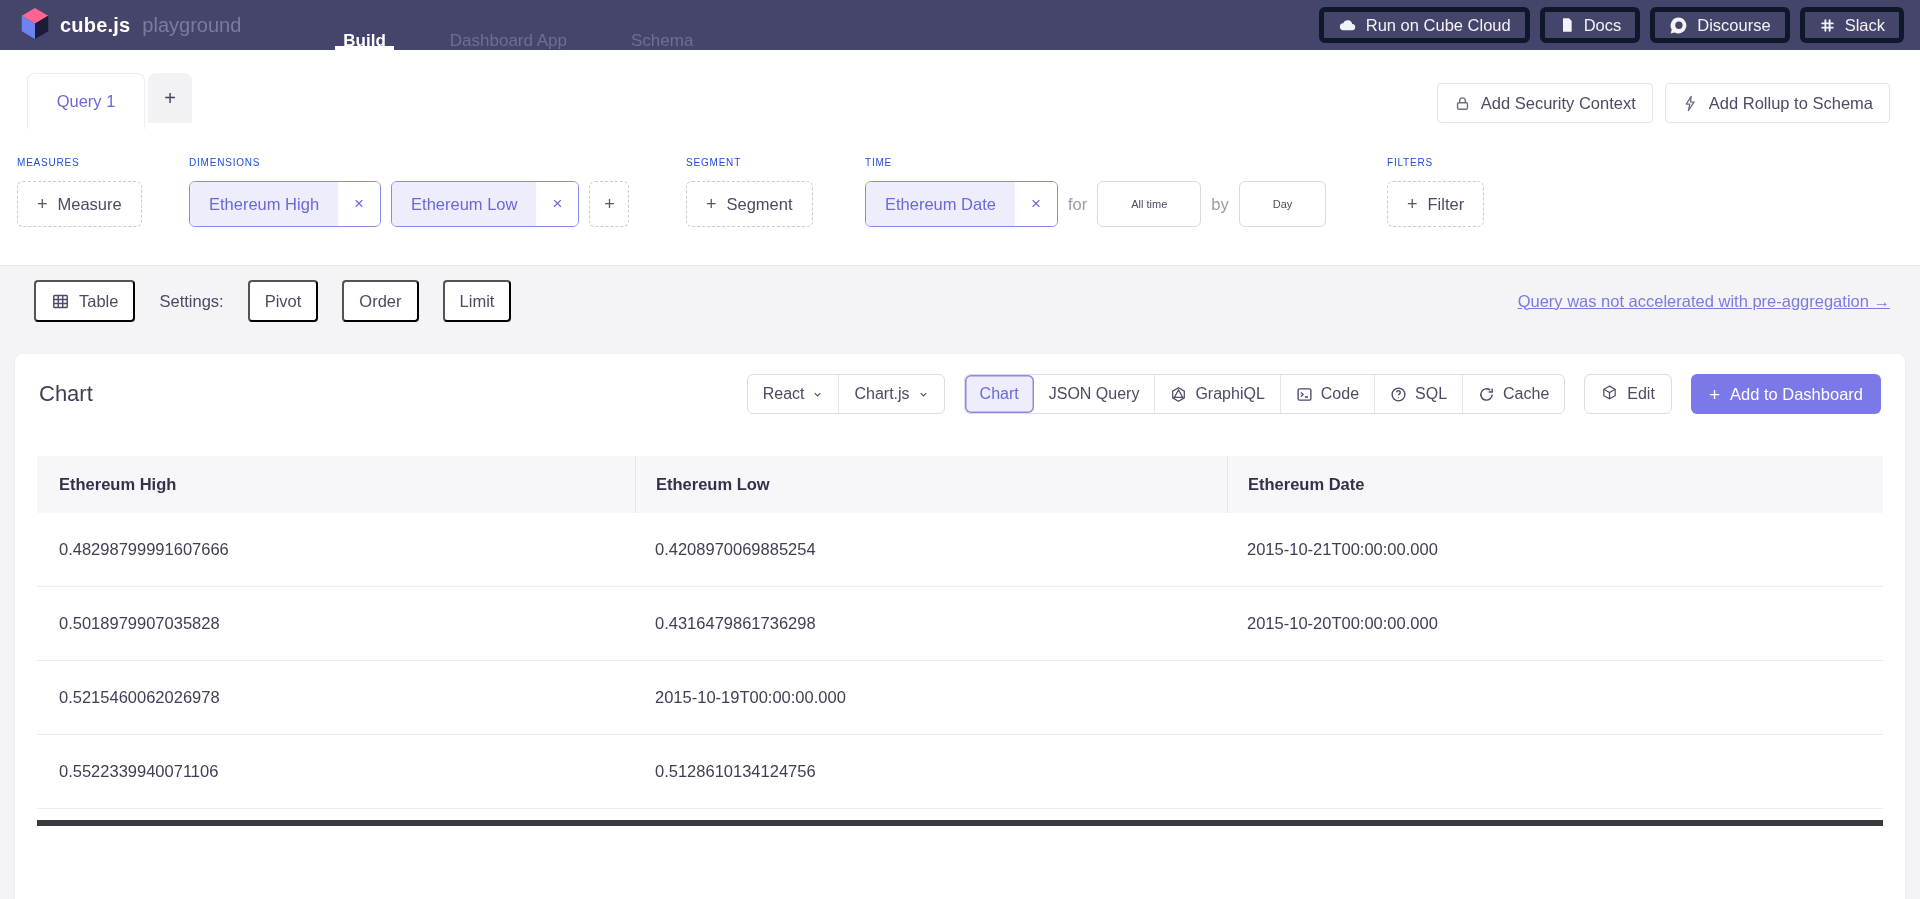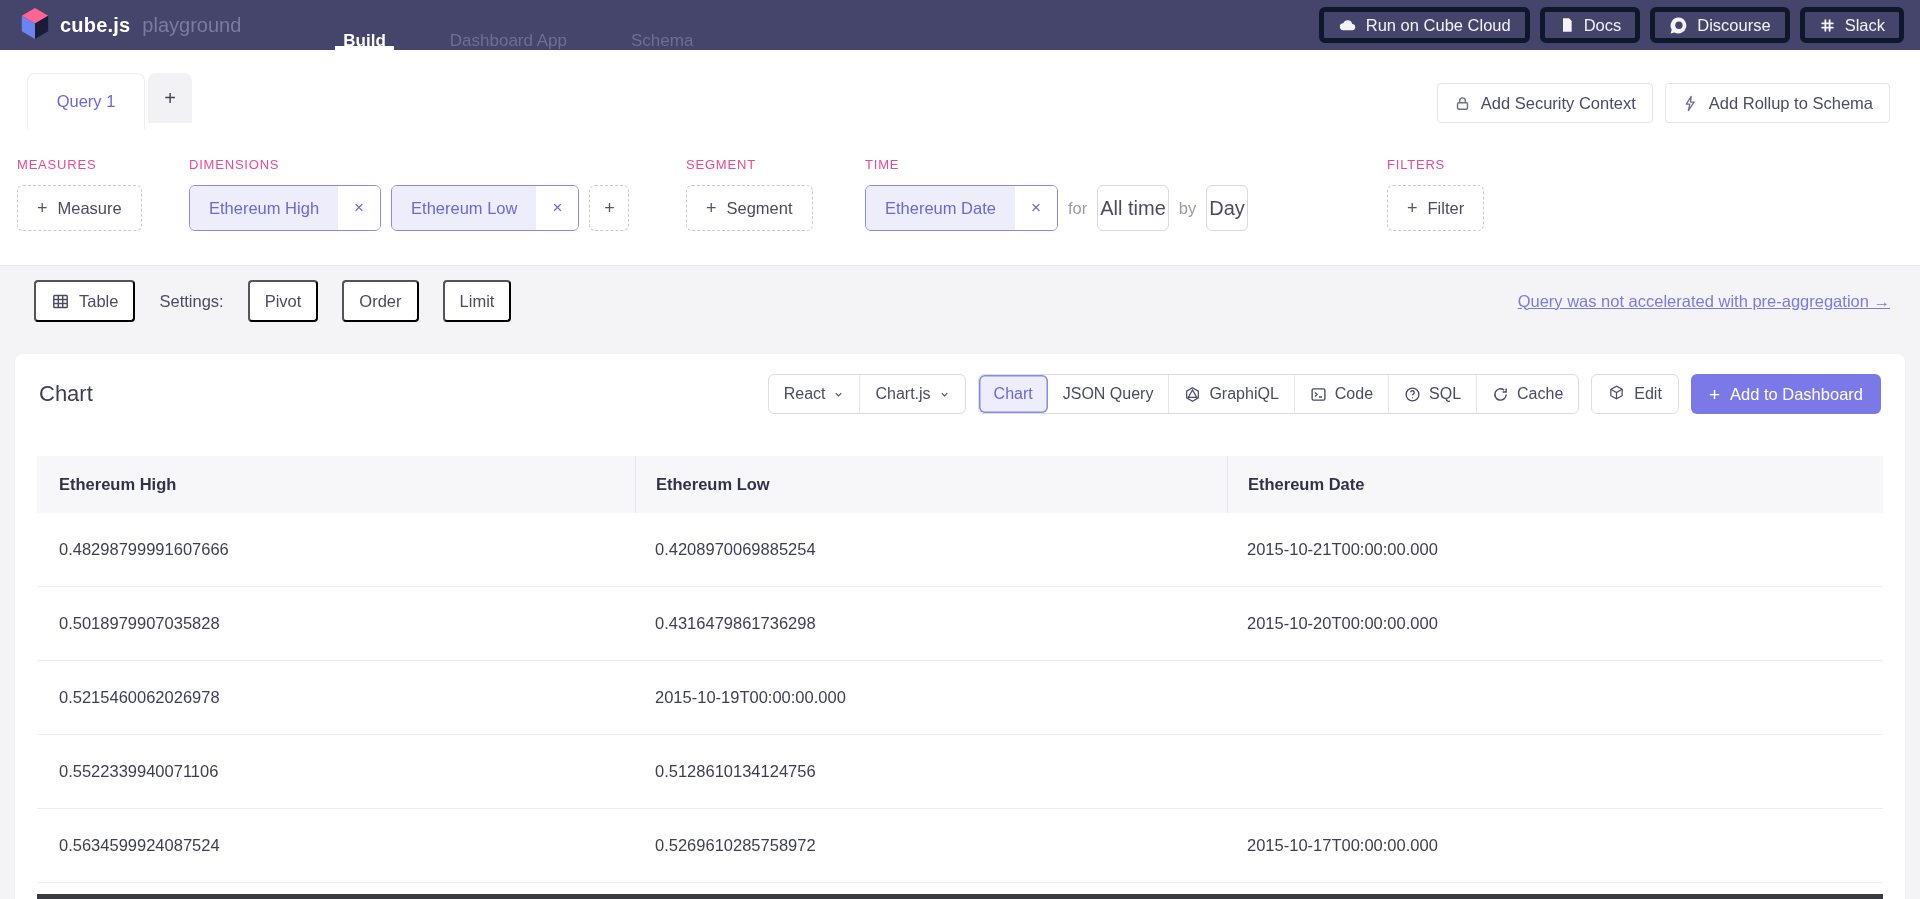--- a/index.html
+++ b/index.html
@@ -34,54 +34,54 @@
     background:#F2F2F5; border-radius:8px 8px 0 0; margin-left:3px; font-size:20px; color:#43435C;
     cursor:pointer; }
   .header-actions { display:flex; gap:12px; margin-bottom:6px; }
   .hdr-btn { display:flex; align-items:center; gap:10px; height:40px; padding:16px 16px; background:#fff;
     border:1px solid #E3E3E9; border-radius:4px; font-size:16.5px; color:#4B4B63; cursor:pointer; }
   .hdr-btn svg { color:#6E6E84; display:block; }
 
   
   .qb { position:relative; height:136px; background:#fff; }
   .qb-group { position:absolute; top:28px; }
-  .qb-label { font-size:13px; letter-spacing:.8px; color:#ec4899; margin-bottom:13px; }
+  .qb-label { font-size:10px; letter-spacing:.8px; color:#1d4ed8; margin-bottom:13px; }
   .qb-controls { display:flex; align-items:center; gap:10px; }
   .dashed-btn { display:flex; align-items:center; gap:10px; height:46px; padding:0 19px;
     border:1px dashed #C9C9D4; border-radius:6px; background:#fff; font-size:16.5px; color:#4B4B63;
     cursor:pointer; }
   .dashed-btn.square { width:40px; padding:0; justify-content:center; }
   .plus { font-size:18px; color:#55556B; line-height:1; }
   .pill { display:flex; align-items:stretch; height:46px; border:1px solid #8B89E6; border-radius:6px;
     overflow:hidden; cursor:pointer; background:#fff; }
   .pill-label { display:flex; align-items:center; padding:0 19px; background:#EDEDFC; color:#6B68DC;
     font-size:16.5px; }
   .pill-close { display:flex; align-items:center; justify-content:center; width:42px; color:#6B68DC;
     font-size:17px; background:#fff; cursor:pointer; }
   .conj { font-size:16.5px; color:#9B9BA8; }
-  .solid-btn { display:flex; align-items:center; height:46px; padding:0 2px; border:1px solid #D9D9E0;
-    border-radius:6px; background:#fff; font-size:20px; color:#4B4B63; cursor:pointer; }
+  .solid-btn { display:flex; align-items:center; height:46px; padding:0 33px; border:1px solid #D9D9E0;
+    border-radius:6px; background:#fff; font-size:11px; color:#4B4B63; cursor:pointer; }
 
   
   .lower { height:634px; background:#F4F4F7; border-top:1px solid #E8E8EC; padding-top:14px; }
   .toolbar { height:42px; margin:0 30px 0 34px; display:flex; align-items:center; justify-content:space-between; }
   .toolbar-left { display:flex; align-items:center; gap:24px; }
   .tool-btn { display:flex; align-items:center; gap:9px; height:42px; padding:0 15px; background:#fff;
     border-radius:4px; font-size:16.5px; color:#4B4B63; cursor:pointer; }
   .tool-btn svg { color:#4B4B63; display:block; }
   .settings-label { font-size:16.5px; color:#4B4B63; }
   .preagg-link { font-size:16.5px; color:#7C7AE4; text-decoration:underline; cursor:pointer; }
 
   
   .card { margin:32px 15px 0; background:#fff; border-radius:8px 8px 0 0; height:546px;
     box-shadow:0 1px 3px rgba(40,40,70,.05); }
   .card-header { height:102px; padding:20px 24px 0; display:flex; justify-content:space-between;
     align-items:flex-start; }
   .card-title { font-size:22px; font-weight:500; color:#3D3D56; line-height:40px; }
-  .chart-controls { display:flex; gap:12px;border-radius:12px; }
+  .chart-controls { display:flex; gap:19px;border-radius:12px; }
   .seg-group { display:flex; align-items:stretch; height:40px; border:1px solid #DCDCE4;
     border-radius:6px; background:#fff; }
   .seg { display:flex; align-items:center; gap:8px; padding:0 15px; font-size:16px; color:#4B4B63;
     cursor:pointer; }
   .seg + .seg { border-left:1px solid #E4E4EA; }
   .seg.active { border-left:none; border-radius:6px; background:#EDEDFC; color:#6B68DC;
     box-shadow:inset 0 0 0 1.5px #8B89E6; }
   .seg.active + .seg { border-left:none; }
   .seg svg { color:#4B4B63; display:block; }
   .chev { color:#8B8B9C; display:block; }
@@ -379,21 +379,16 @@
         <div class="cell">2015-10-20T00:00:00.000</div>
       </div>
       <div class="trow tbody-row">
         <div class="cell">0.5215460062026978</div>
         <div class="cell">2015-10-19T00:00:00.000</div>
       </div>
       <div class="trow tbody-row">
         <div class="cell">0.5522339940071106</div>
         <div class="cell">0.5128610134124756</div>
       </div>
-      <div class="trow tbody-row">
-        <div class="cell">0.5634599924087524</div>
-        <div class="cell">0.5269610285758972</div>
-        <div class="cell">2015-10-17T00:00:00.000</div>
-      </div>
     </div>
     <div class="bottom-strip"></div>
   </div>
 </div>
 
 </body></html>

